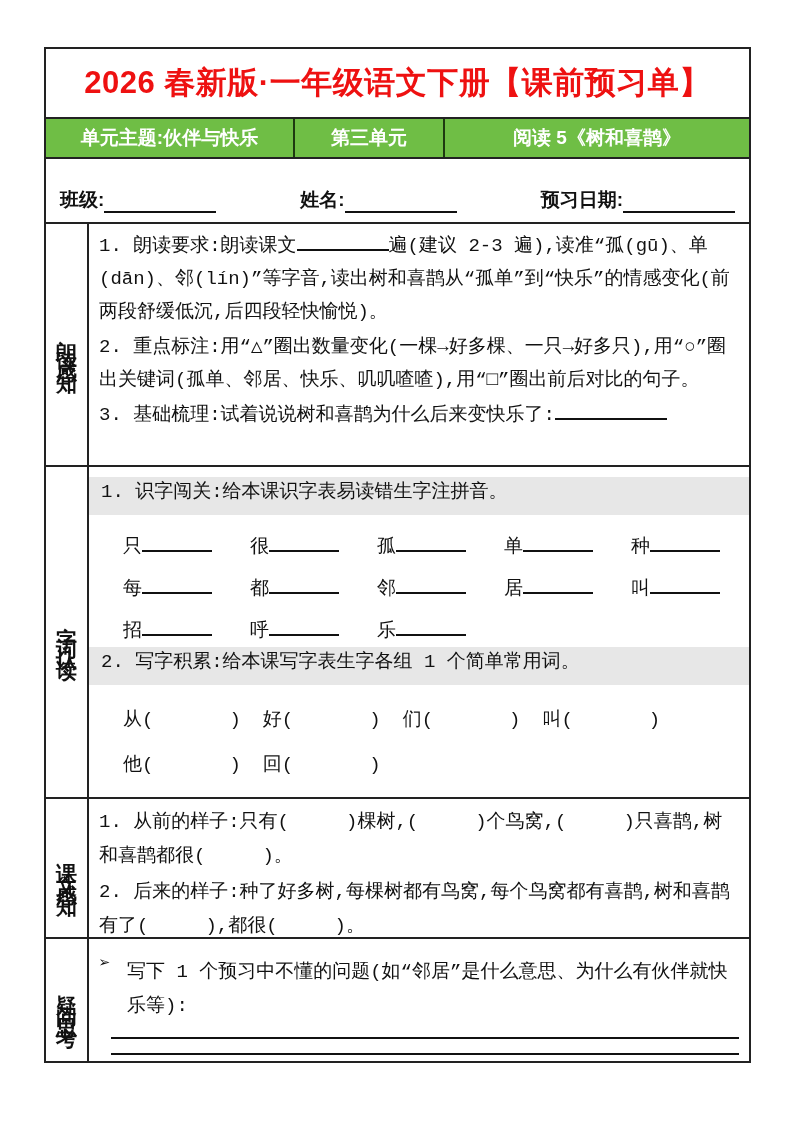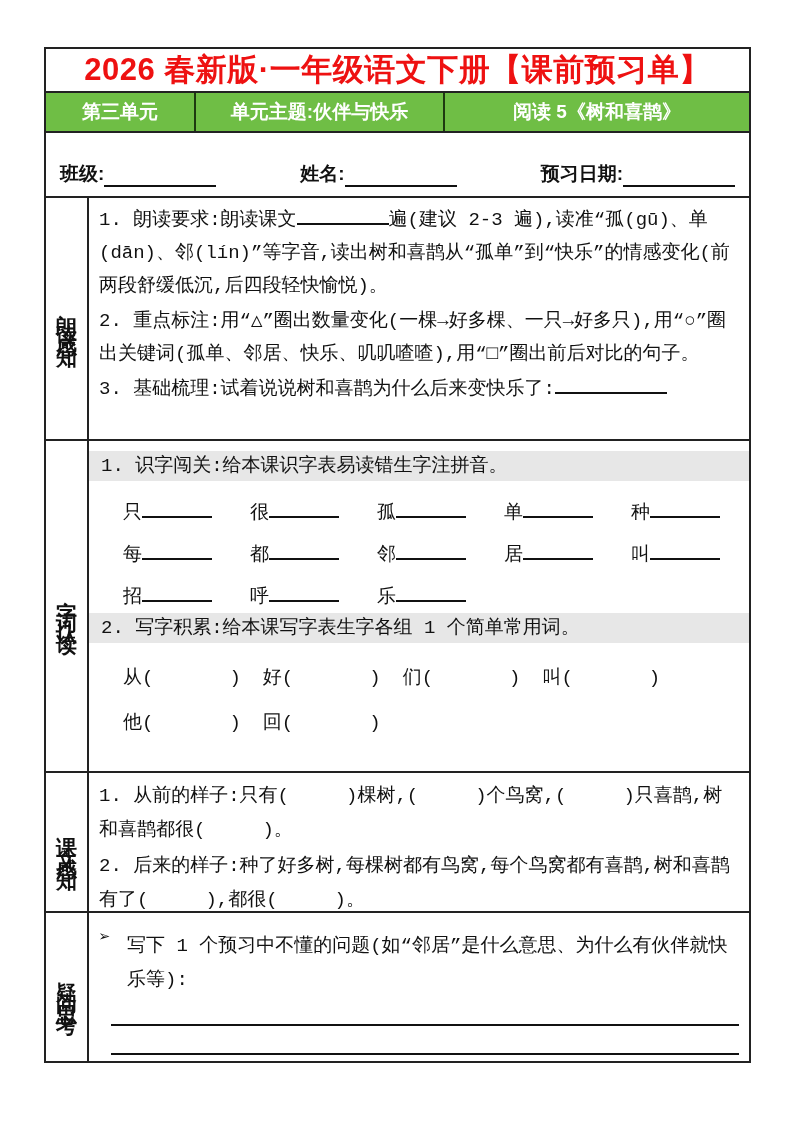--- a/index.html
+++ b/index.html
@@ -4,21 +4,21 @@
 <style>
   * { margin:0; padding:0; box-sizing:border-box; }
   html,body { width:793px; height:1122px; background:#ffffff;
     font-family:"Liberation Sans","DejaVu Sans",sans-serif; color:#111; }
   .sheet {
     position:absolute; left:44px; top:47px; width:707px; height:1016px;
     border:2px solid #222; display:flex; flex-direction:column; background:#fff;
   }
   
   .title-row {
-    height:44px; border-bottom:2px solid #222;
+    height:70px; border-bottom:2px solid #222;
     display:flex; align-items:center; justify-content:center;
     color:#ee1111; font-weight:bold; font-size:31px; letter-spacing:0.5px;
     white-space:nowrap;
   }
   
   .unit-row { height:40px; border-bottom:2px solid #222; display:flex;
     background:#6fbe45; color:#fff; font-weight:bold; font-size:19px; }
   .unit-cell { display:flex; align-items:center; justify-content:center; }
   .unit-c1 { width:150px; border-right:2px solid #1e3a10; }
   .unit-c2 { width:249px; border-right:2px solid #1e3a10; }
@@ -42,43 +42,43 @@
   .sec-read { height:243px; }
   .sec-words { height:332px; }
   .sec-text { height:140px; }
   .sec-text .para { line-height:34px; }
   
   .blank { display:inline-block; border-bottom:2px solid #111; height:0.95em;
     vertical-align:baseline; }
   .w92 { width:92px; } .w112 { width:112px; } .w70 { width:70px; }
   
   .gray-h { background:#e7e7e7; margin:4px -8px 2px -10px;
-    padding:3px 8px 3px 12px; line-height:24px; }
+    padding:3px 8px 11px 12px; line-height:24px; }
   .py-row { display:flex; padding-left:24px; height:42px; align-items:flex-end;
     column-gap:38px; }
   .py-item { white-space:nowrap; }
   .w-row { display:flex; padding-left:24px; height:45px; align-items:flex-end;
     column-gap:22px; }
   
   .q-content { display:flex; flex-direction:column; padding:8px 8px 6px 10px; }
   .q-para { display:flex; font-size:19px; }
   .q-bullet { width:28px; flex:none; line-height:34px; }
   .q-text { flex:1; line-height:34px;margin-top:8px; }
   .q-line { height:38px; border-bottom:2px solid #111; margin:0 2px 0 12px; }
 </style>
 </head>
 <body>
 
 <div class="sheet">
 
   <div class="title-row">2026 春新版·一年级语文下册【课前预习单】</div>
 
   <div class="unit-row">
+    <div class="unit-cell unit-c2">单元主题:伙伴与快乐</div>
     <div class="unit-cell unit-c1">第三单元</div>
-    <div class="unit-cell unit-c2">单元主题:伙伴与快乐</div>
     <div class="unit-cell unit-c3">阅读 5《树和喜鹊》</div>
   </div>
 
   <div class="info-row">
     <span class="info-group">
       <span>班级:</span>
       <span class="blank w112"></span>
     </span>
     <span class="info-group">
       <span>姓名:</span>

